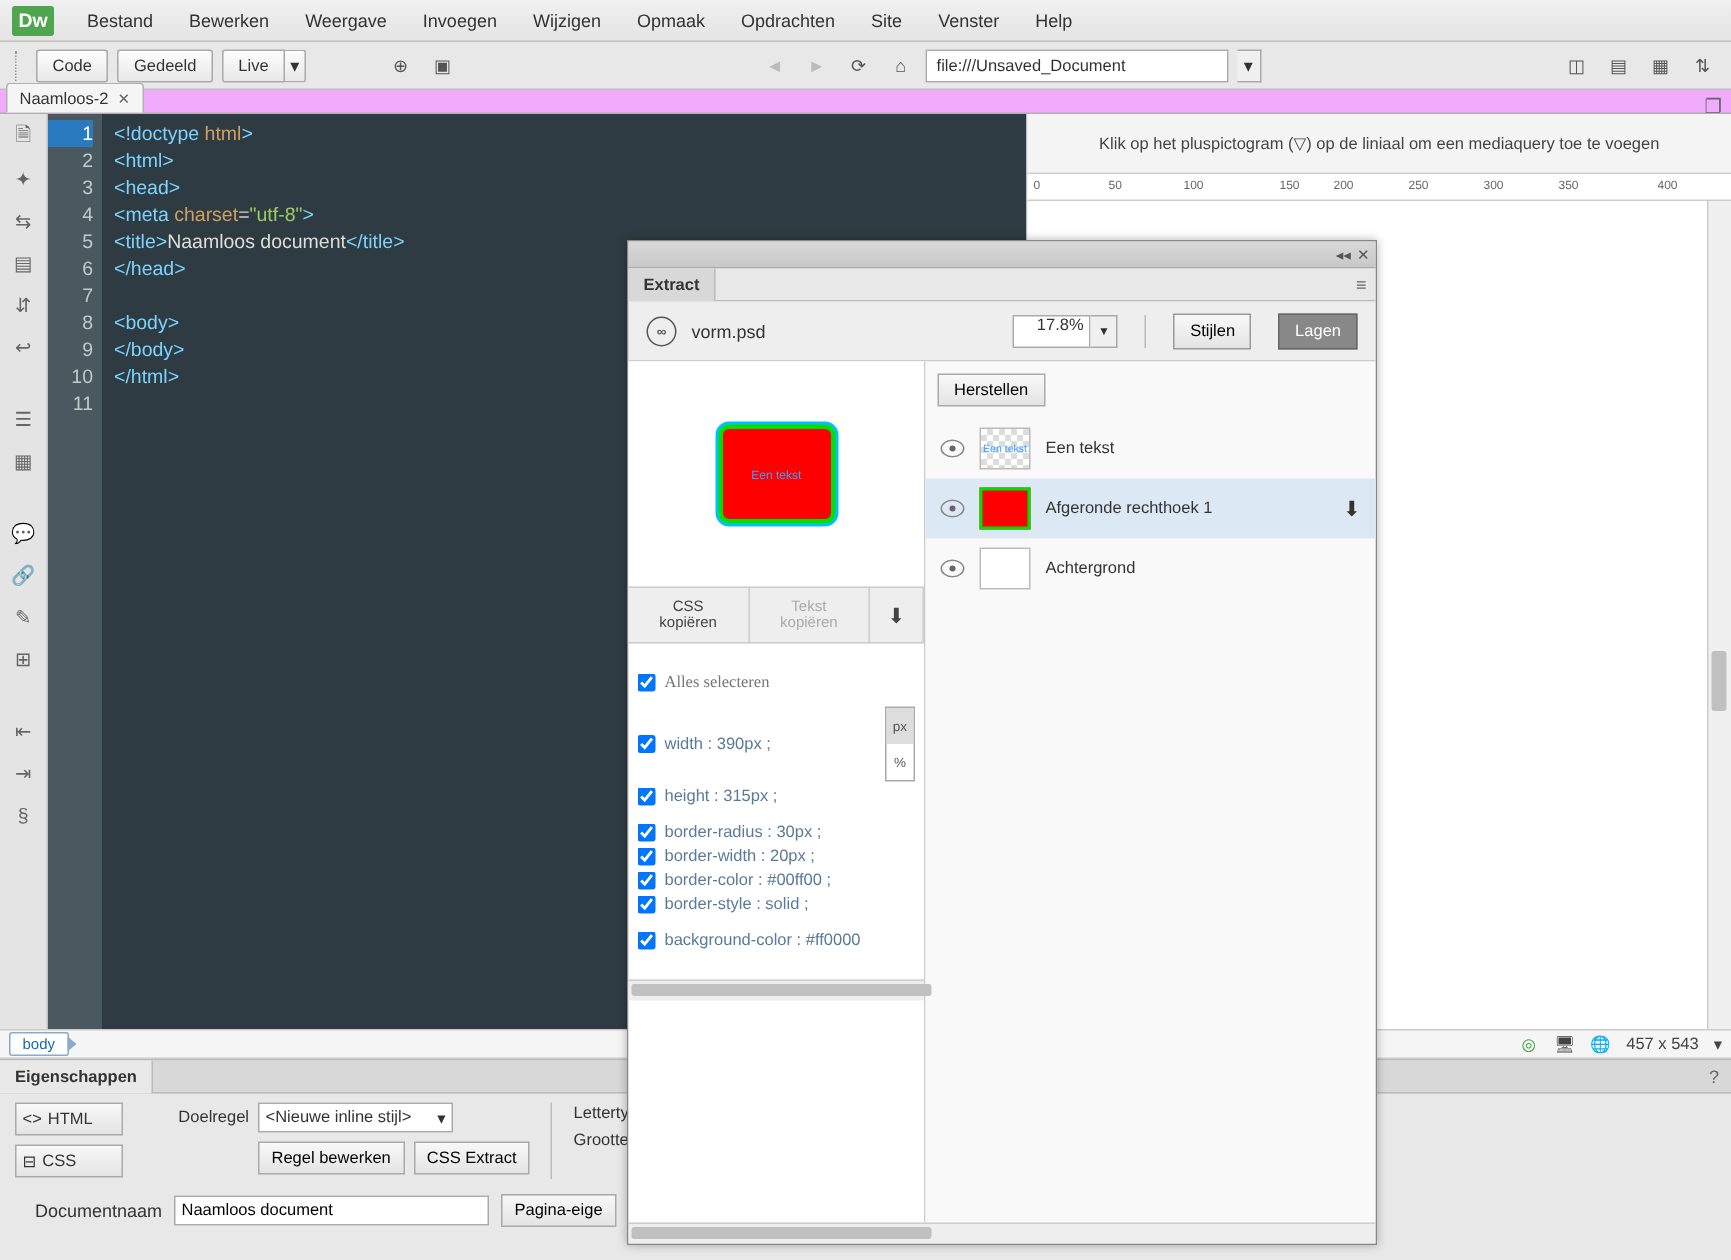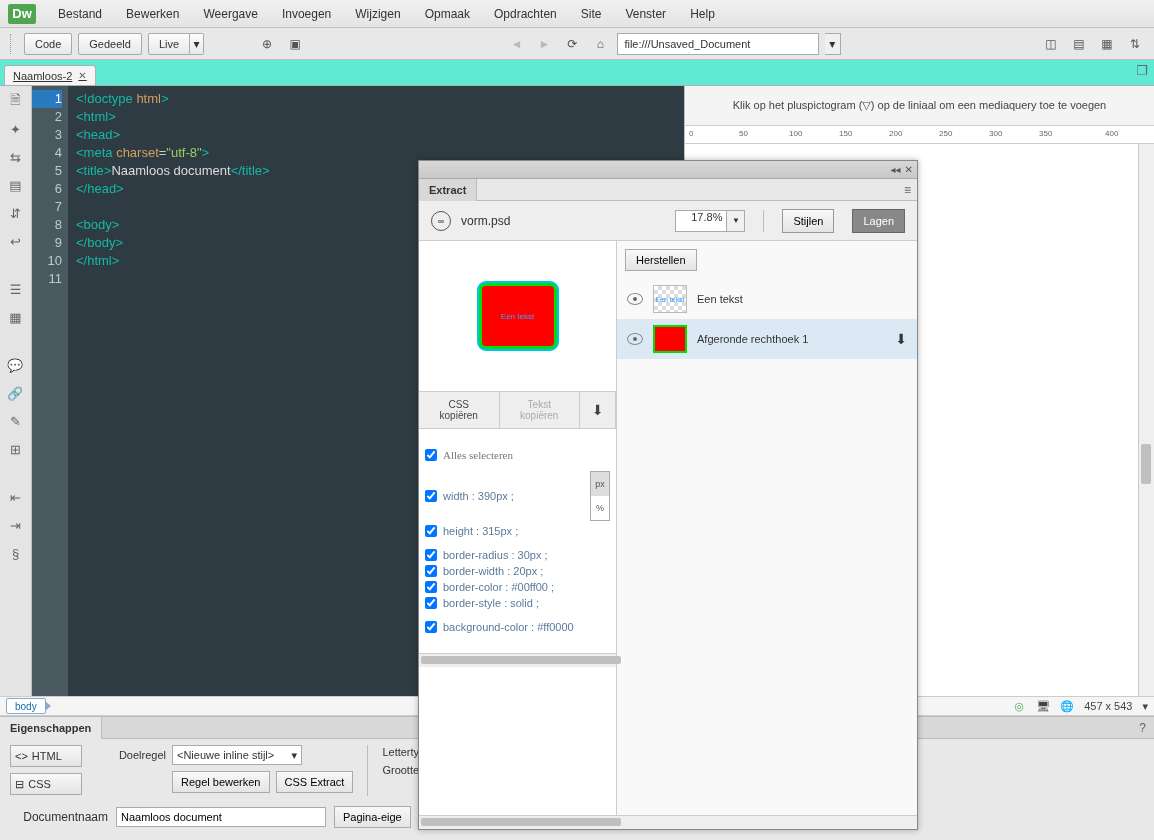--- a/index.html
+++ b/index.html
@@ -7,34 +7,34 @@
 .menubar { height:28px; background:linear-gradient(#f0f0f0,#e4e4e4); border-bottom:1px solid #c0c0c0; display:flex; align-items:center; padding:0 8px; gap:4px; }
 .logo { width:28px; height:20px; background:#4FA64F; color:#fff; font-weight:bold; font-size:13px; display:flex; align-items:center; justify-content:center; border-radius:2px; margin-right:8px; }
 .menu-item { padding:4px 10px; cursor:default; }
 .toolbar { height:32px; background:#e8e8e8; border-bottom:1px solid #c0c0c0; display:flex; align-items:center; padding:0 8px; gap:6px; }
 .tb-sep { width:6px; height:20px; border-left:1px dotted #999; margin:0 2px; }
 .tb-btn { height:22px; padding:0 10px; background:linear-gradient(#fdfdfd,#e8e8e8); border:1px solid #aaa; border-radius:2px; font-size:11px; display:flex; align-items:center; cursor:pointer; }
 .tb-dd { width:14px; display:flex; align-items:center; justify-content:center; border:1px solid #aaa; border-left:none; height:22px; background:linear-gradient(#fdfdfd,#e8e8e8); border-radius:0 2px 2px 0; }
 .tb-icon { width:22px; height:22px; display:flex; align-items:center; justify-content:center; color:#555; cursor:pointer; }
 .url-bar { flex:1; max-width:240px; height:22px; border:1px solid #aaa; background:#fff; display:flex; align-items:center; padding:0 6px; font-size:11px; }
 .url-arrow { width:16px; display:flex; align-items:center; justify-content:center; border:1px solid #aaa; border-left:none; height:22px; background:#f0f0f0; }
-.tabs { height:26px; background:#5eead4; border-bottom:1px solid #b0b0b0; display:flex; align-items:flex-end; padding:0 4px; position:relative;text-decoration:underline; }
+.tabs { height:16px; background:#f0abfc; border-bottom:1px solid #b0b0b0; display:flex; align-items:flex-end; padding:0 4px; position:relative; }
 .file-tab { height:20px; background:#f5f5f5; border:1px solid #b0b0b0; border-bottom:none; padding:0 8px; display:flex; align-items:center; gap:6px; font-size:11px; border-radius:3px 3px 0 0; }
 .close-x { font-size:10px; color:#666; cursor:pointer; }
 .tabs-right-icon { position:absolute; right:6px; top:3px; color:#666; cursor:pointer; font-size:13px; }
 .main { display:flex; height:610px; position:relative; }
 .left-gutter { width:32px; background:#e4e4e4; border-right:1px solid #c0c0c0; display:flex; flex-direction:column; align-items:center; padding-top:6px; gap:10px; }
 .gutter-icon { width:20px; height:18px; display:flex; align-items:center; justify-content:center; color:#666; font-size:13px; cursor:pointer; }
 .code-area { flex:1; background:#2f3b42; color:#ccc; font-family:Consolas,monospace; font-size:13px; display:flex; min-width:0; }
 .line-nums { width:36px; background:#4a5960; color:#bcc; text-align:right; padding:4px 6px 0 0; }
 .line-nums div { height:18px; line-height:18px; }
 .line-nums .active { background:#2a7abf; color:#fff; }
 .code-text { padding:4px 8px 0 8px; }
 .code-text div { height:18px; line-height:18px; white-space:pre; }
-.tag { color:#14b8a6; }
+.tag { color:#7dd3fc; }
 .attr { color:#d0a060; }
 .str { color:#9ccc65; }
 .txt { color:#ddd; }
 .right-pane { width:470px; background:#fff; border-left:1px solid #c0c0c0; display:flex; flex-direction:column; }
 .hint-bar { height:40px; background:#f4f4f4; border-bottom:1px solid #d0d0d0; display:flex; align-items:center; justify-content:center; font-size:11px; color:#444; padding:0 10px; }
 .ruler { height:18px; background:#fff; border-bottom:1px solid #ccc; position:relative; font-size:8px; color:#666; overflow:hidden; }
 .ruler span { position:absolute; top:3px; }
 .preview-canvas { flex:1; background:#fff; position:relative; }
 .vscroll { position:absolute; right:0; top:0; width:16px; height:100%; background:#f0f0f0; border-left:1px solid #ccc; }
 .vscroll-thumb { position:absolute; left:2px; top:300px; width:10px; height:40px; background:#c0c0c0; border-radius:2px; }
@@ -203,21 +203,21 @@
       </div>
   </div>
   <div class="right-pane">
     <div class="hint-bar">
       <span>Klik op het pluspictogram (▽) op de liniaal om een mediaquery toe te voegen</span>
     </div>
     <div class="ruler" id="ruler">
         <span style="left: 4px;">0</span>
         <span style="left: 54px;">50</span>
         <span style="left: 104px;">100</span>
-        <span style="left: 154px;">150</span>
+        <span style="left: 168px;">150</span>
         <span style="left: 204px;">200</span>
         <span style="left: 254px;">250</span>
         <span style="left: 304px;">300</span>
         <span style="left: 354px;">350</span>
         <span style="left: 420px;">400</span>
       </div>
     <div class="preview-canvas">
       <div class="vscroll">
           <div class="vscroll-thumb"></div>
         </div>
@@ -374,18 +374,23 @@
         <div class="eye"></div>
         <div class="layer-thumb checker">Een tekst</div>
         <span>Een tekst</span>
       </div>
       <div class="layer-row sel">
         <div class="eye"></div>
         <div class="layer-thumb red"></div>
         <span>Afgeronde rechthoek 1</span>
         <span class="dl-icon">⬇</span>
       </div>
+      <div class="layer-row">
+        <div class="eye"></div>
+        <div class="layer-thumb"></div>
+        <span>Achtergrond</span>
+      </div>
     </div>
   </div>
   <div class="extract-scrollbar">
       <div class="extract-scrollbar-thumb"></div>
     </div>
 </div>
 
 </body></html>

